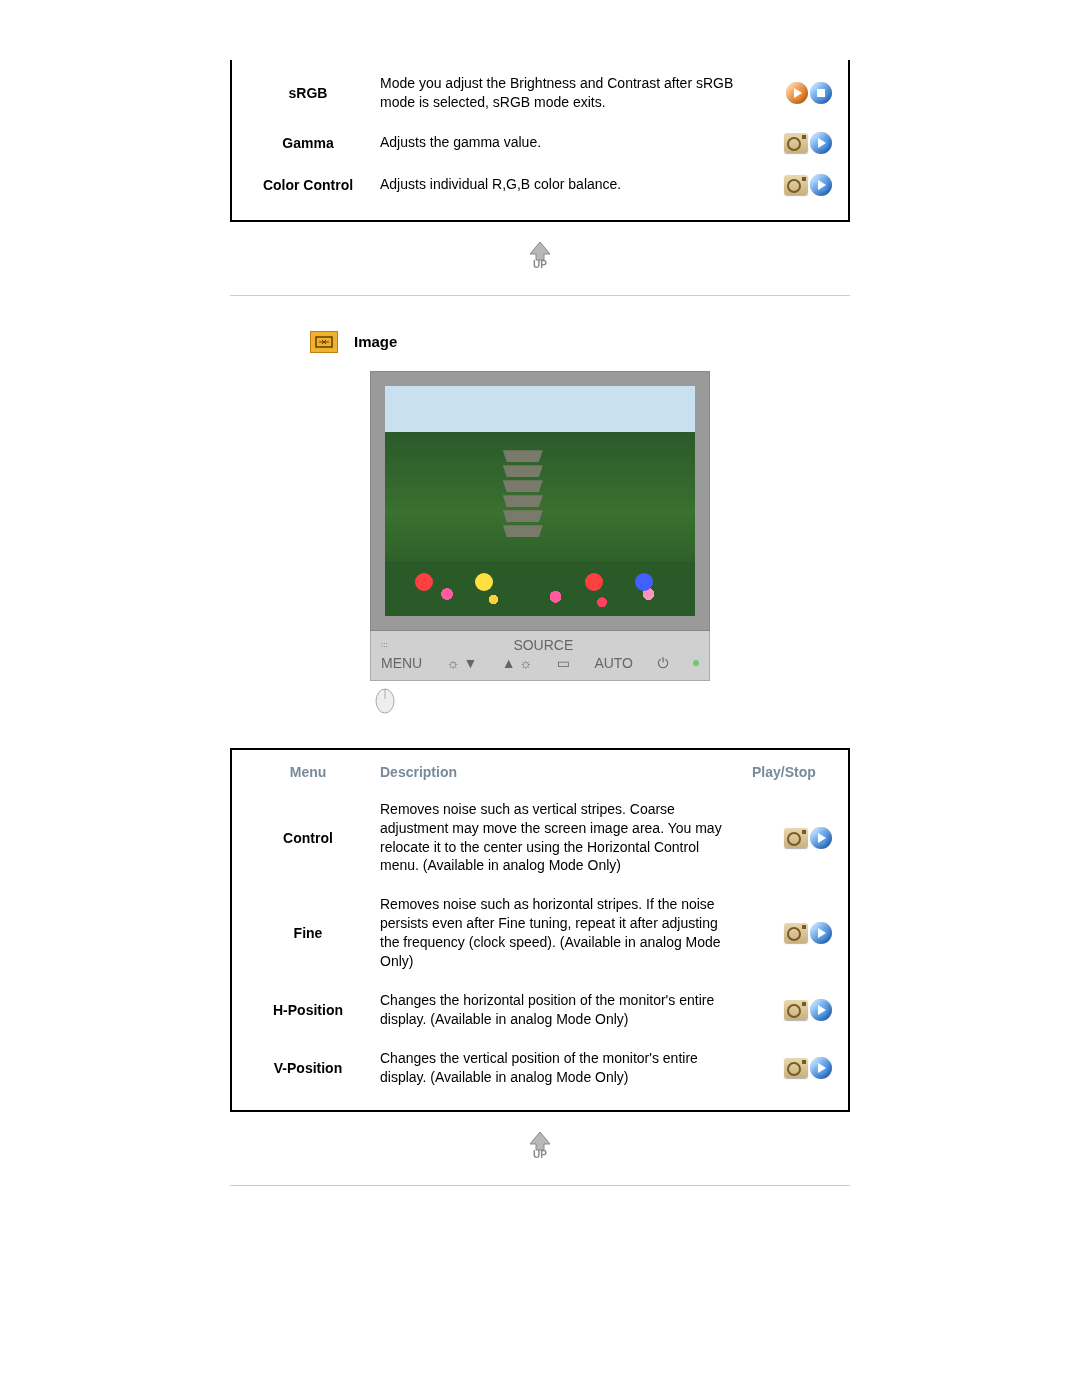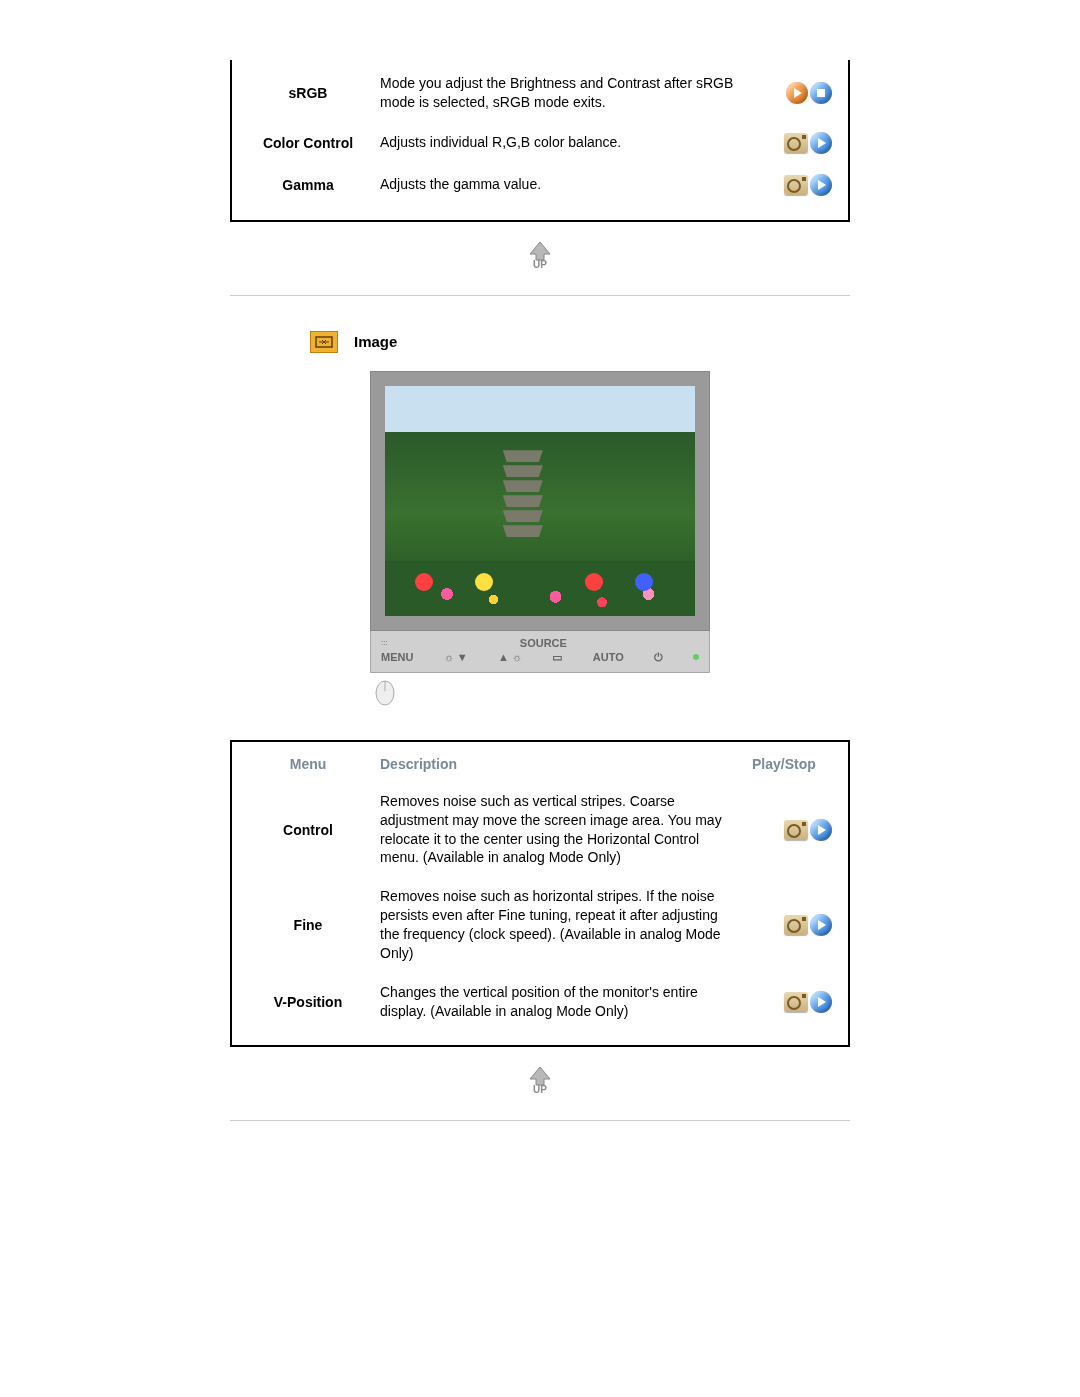--- a/index.html
+++ b/index.html
@@ -118,23 +118,22 @@
     align-items: center;
     margin-bottom: 2px;
   }
   .panel-row {
     display: flex;
     justify-content: space-between;
     align-items: center;
     gap: 6px;
   }
   .panel-btn {
-    font-size: 11px;
+    font-size: 14px;
     color: #666;
-    font-weight: bold;
   }
   .led {
     width: 6px; height: 6px; border-radius: 50%; background: #6c6;
   }
   .mouse {
     width: 30px;
     margin-top: 4px;
   }
 
   
@@ -241,27 +240,27 @@
 
   <div class="table-box">
     <table>
       <tbody id="color-rows">
           <tr>
             <td class="menu">sRGB</td>
             <td class="desc">Mode you adjust the Brightness and Contrast after sRGB mode is selected, sRGB mode exits.</td>
             <td class="icons"><span class="ic ic-play-orange"></span><span class="ic ic-stop"></span></td>
           </tr>
           <tr>
+            <td class="menu">Gamma</td>
+            <td class="desc">Adjusts the gamma value.</td>
+            <td class="icons"><span class="ic ic-cam"></span><span class="ic ic-play-blue"></span></td>
+          </tr>
+          <tr>
             <td class="menu">Color Control</td>
             <td class="desc">Adjusts individual R,G,B color balance.</td>
-            <td class="icons"><span class="ic ic-cam"></span><span class="ic ic-play-blue"></span></td>
-          </tr>
-          <tr>
-            <td class="menu">Gamma</td>
-            <td class="desc">Adjusts the gamma value.</td>
             <td class="icons"><span class="ic ic-cam"></span><span class="ic ic-play-blue"></span></td>
           </tr>
         </tbody>
     </table>
   </div>
 
   <svg class="up-badge" viewBox="0 0 44 30">
     <polygon points="22,2 32,14 26,14 26,20 18,20 18,14 12,14" fill="#b8b8b8" stroke="#888"></polygon>
     <text x="22" y="28" text-anchor="middle" font-size="10" font-weight="bold" fill="#888">UP</text>
   </svg>
@@ -333,20 +332,26 @@
             <td class="desc">Removes noise such as vertical stripes. Coarse adjustment may move the screen image area. You may relocate it to the center using the Horizontal Control menu. (Available in analog Mode Only)</td>
             <td class="icons"><span class="ic ic-cam"></span><span class="ic ic-play-blue"></span></td>
           </tr>
           <tr>
             <td class="menu">Fine</td>
             <td class="desc">Removes noise such as horizontal stripes. If the noise persists even after Fine tuning, repeat it after adjusting the frequency (clock speed).
 (Available in analog Mode Only)</td>
             <td class="icons"><span class="ic ic-cam"></span><span class="ic ic-play-blue"></span></td>
           </tr>
           <tr>
+            <td class="menu">H-Position</td>
+            <td class="desc">Changes the horizontal position of the monitor's entire display.
+(Available in analog Mode Only)</td>
+            <td class="icons"><span class="ic ic-cam"></span><span class="ic ic-play-blue"></span></td>
+          </tr>
+          <tr>
             <td class="menu">V-Position</td>
             <td class="desc">Changes the vertical position of the monitor's entire display.
 (Available in analog Mode Only)</td>
             <td class="icons"><span class="ic ic-cam"></span><span class="ic ic-play-blue"></span></td>
           </tr>
         </tbody>
     </table>
   </div>
 
   <svg class="up-badge" viewBox="0 0 44 30">

